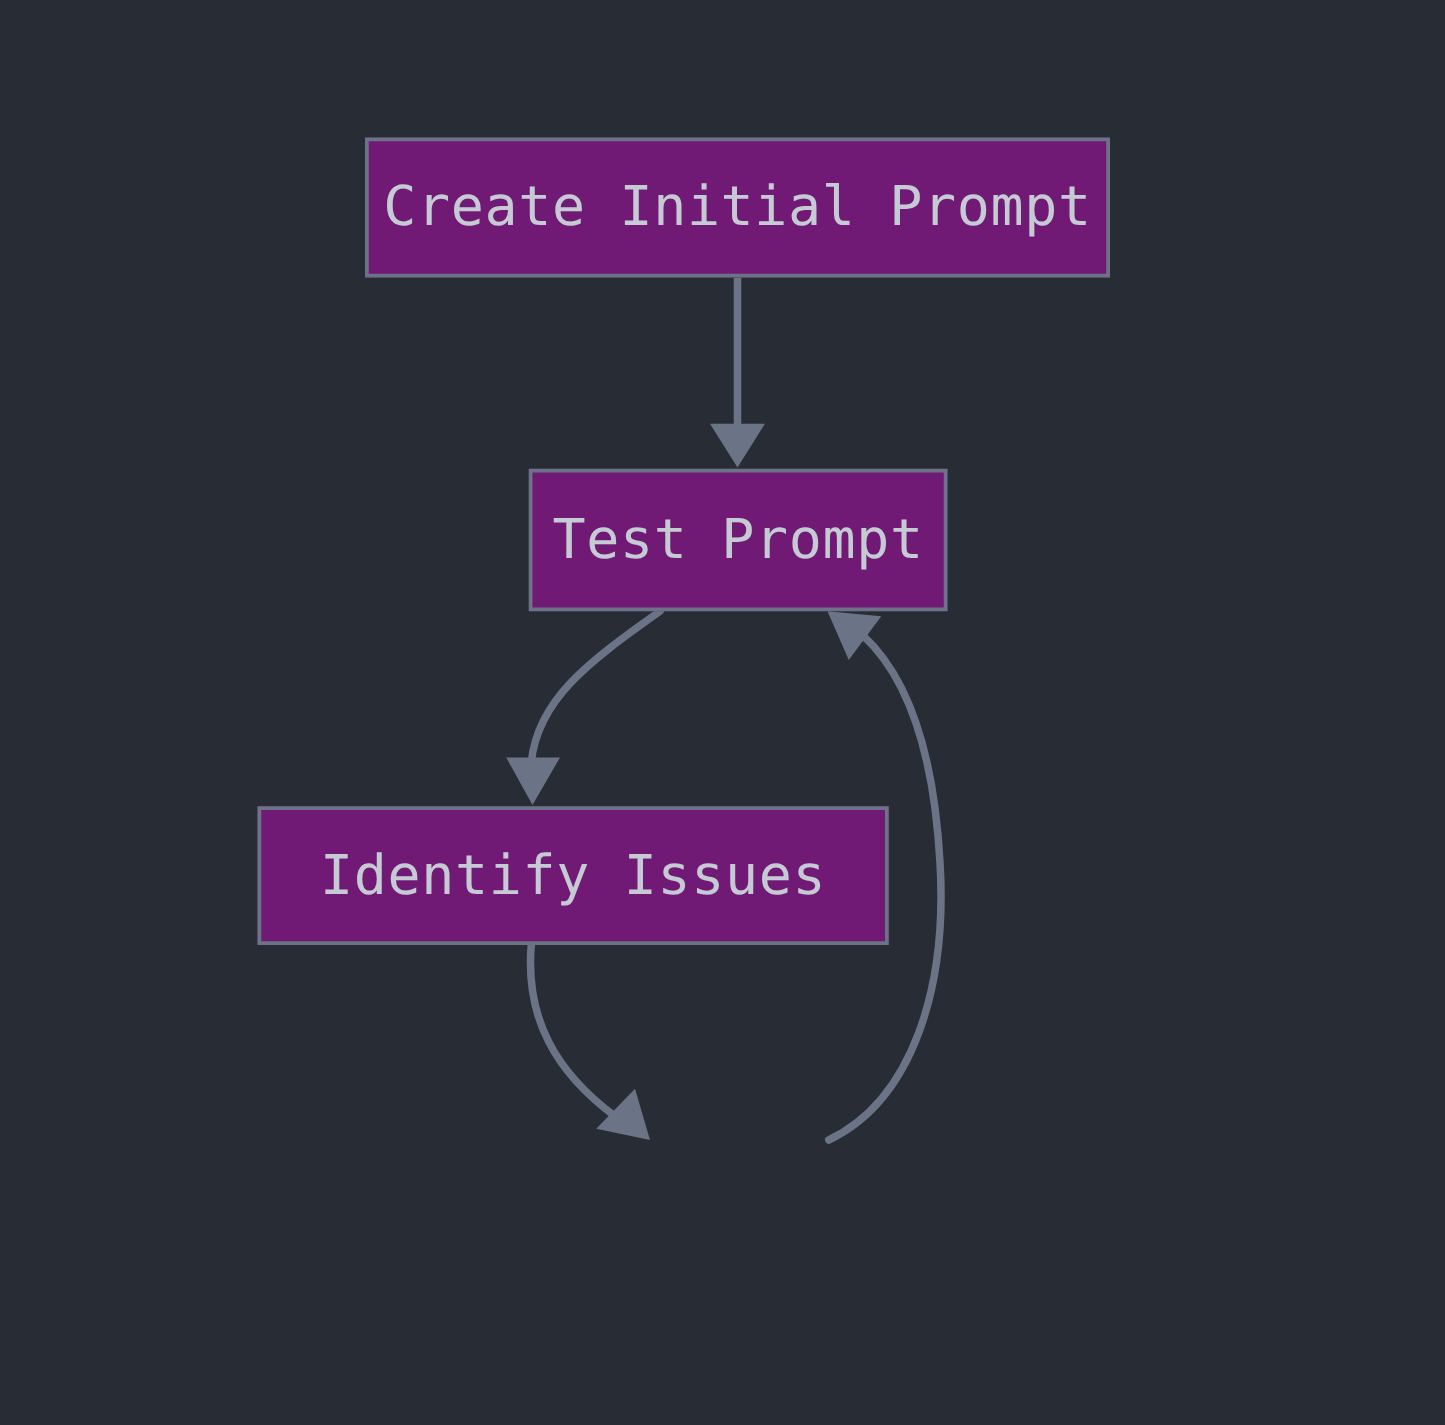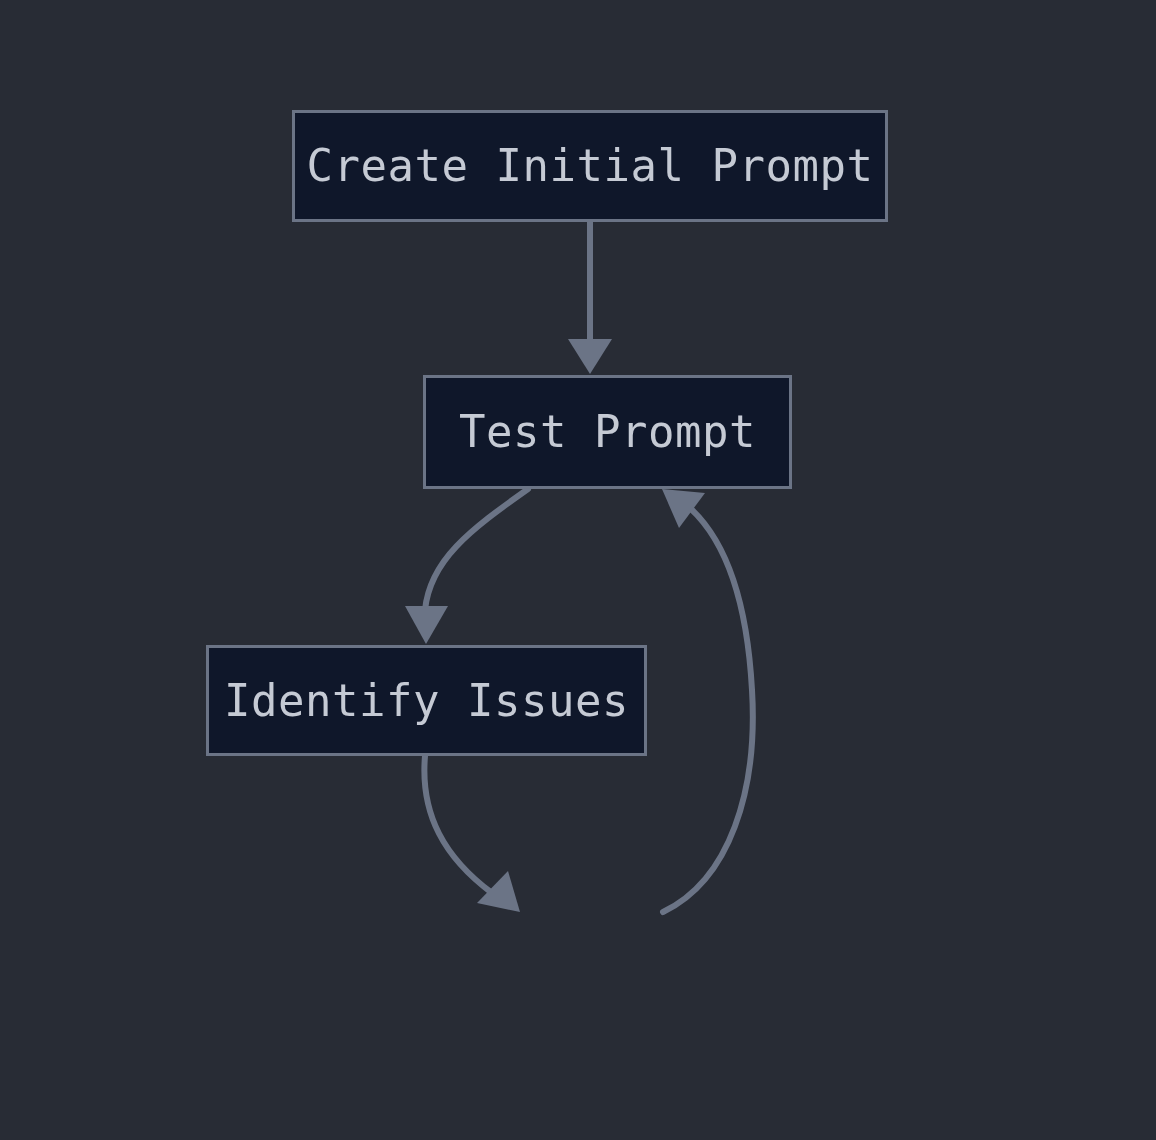--- a/index.html
+++ b/index.html
@@ -23,38 +23,38 @@
   .edge-layer {
     position: absolute;
     left: 0;
     top: 0;
     width: 1156px;
     height: 1140px;
   }
   .node {
     position: absolute;
     box-sizing: border-box;
-    background: #0f172a;
+    background: #701a75;
     border: 3px solid #6b7486;
     display: flex;
     align-items: center;
     justify-content: center;
   }
   .node-label {
     color: #c5cad4;
     font-family: "DejaVu Sans Mono", "Liberation Mono", monospace;
     font-size: 44px;
     line-height: 1;
     letter-spacing: 0.5px;
     white-space: nowrap;
     font-weight: 400;
   }
   #node-create-initial-prompt   { left: 292px; top: 110px; width: 596px; height: 112px; }
-  #node-test-prompt             { left: 423px; top: 375px; width: 369px; height: 114px; }
-  #node-identify-issues         { left: 206px; top: 645px; width: 441px; height: 111px; align-items: center; }
+  #node-test-prompt             { left: 423px; top: 375px; width: 335px; height: 114px; }
+  #node-identify-issues         { left: 206px; top: 645px; width: 505px; height: 111px; align-items: center; }
   #node-implement-improvements  { left: 278px; top: 912px; width: 625px; height: 110px; }
 </style>
 </head>
 <body>
 
 <div id="diagram-root">
 
   <svg class="edge-layer" viewBox="0 0 1156 1140" width="1156" height="1140" xmlns="http://www.w3.org/2000/svg">
 
     <g>

